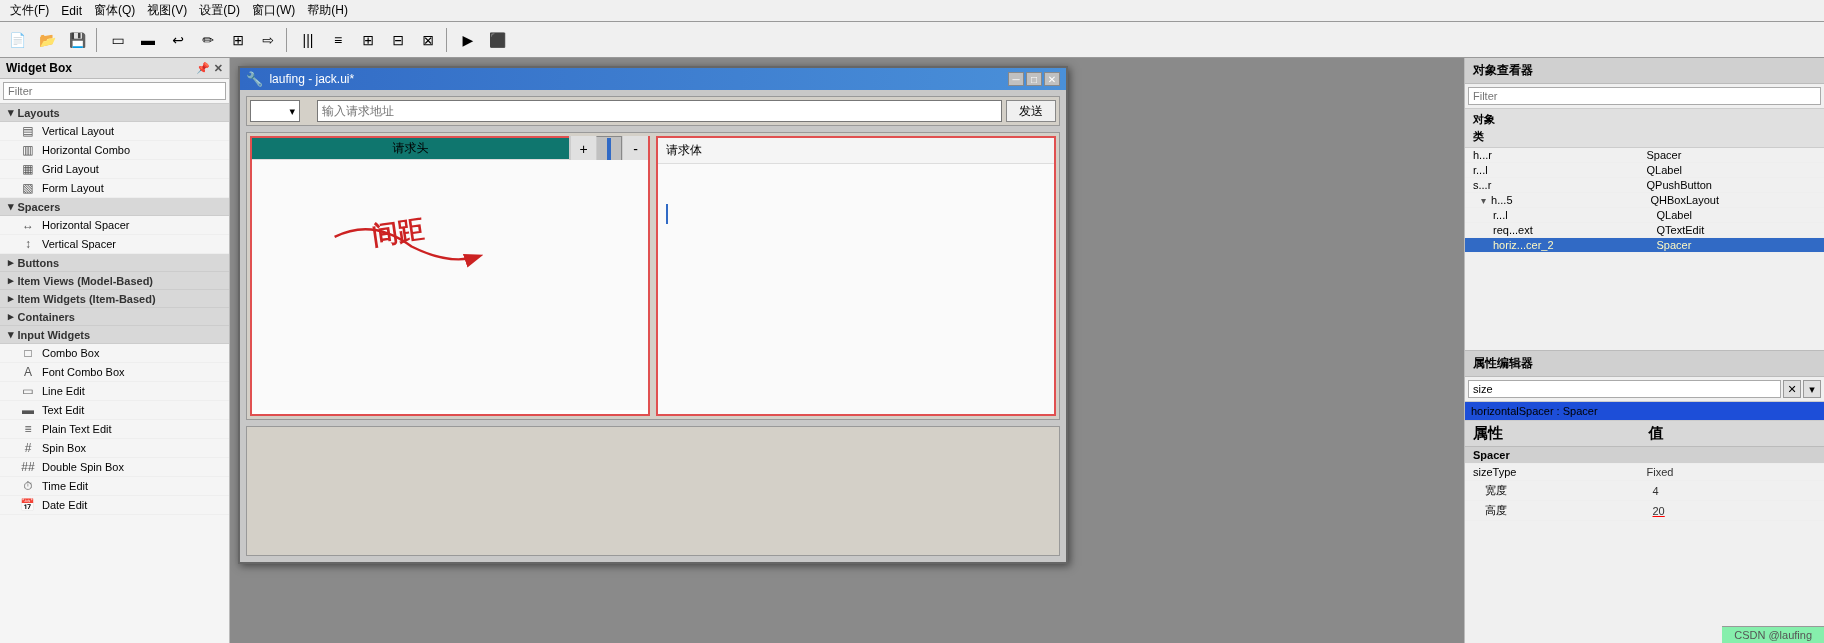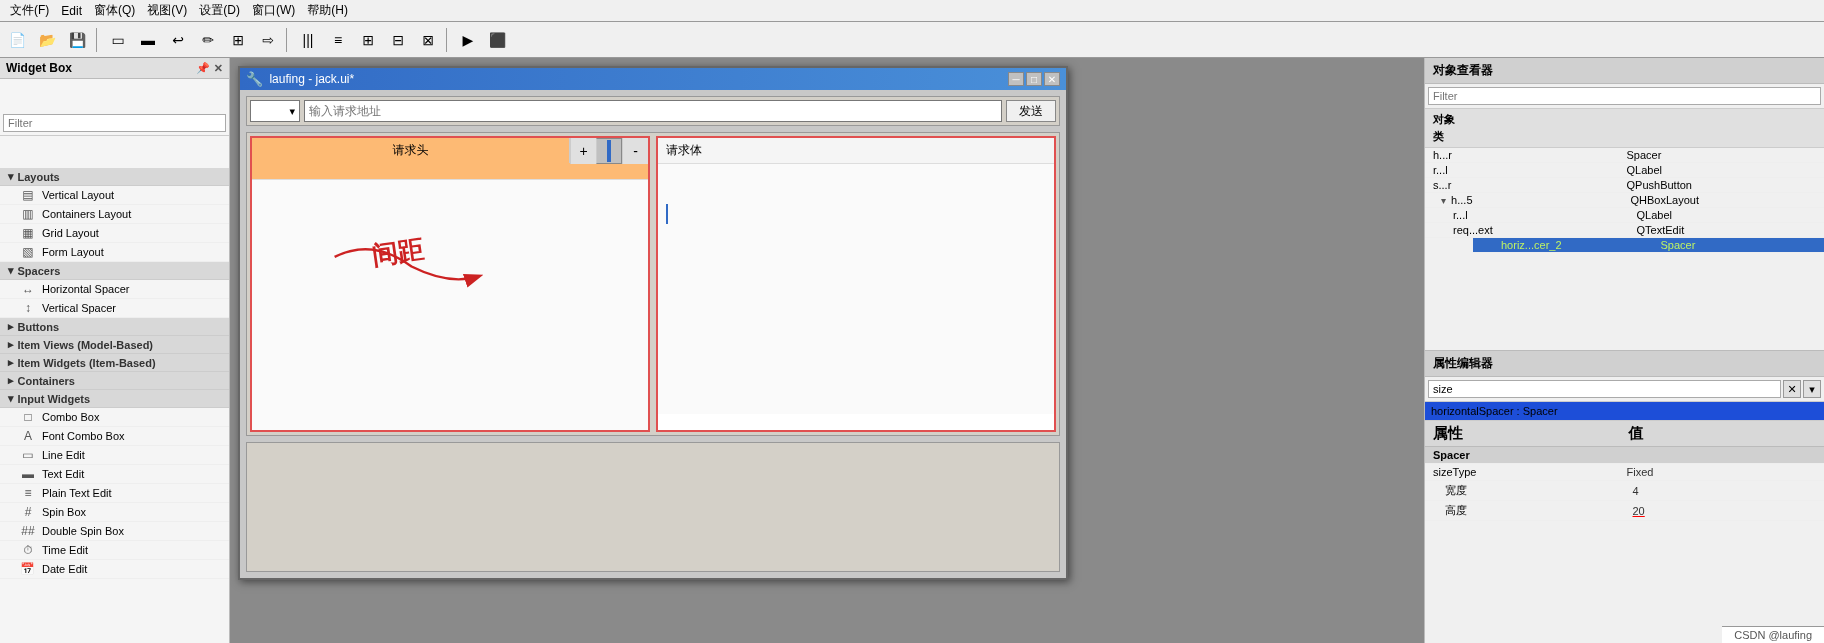--- a/index.html
+++ b/index.html
@@ -47,21 +47,20 @@
     }
 
     
     .widget-box {
       width: 230px;
       background: #f5f5f5;
       border-right: 1px solid #bbb;
       display: flex;
       flex-direction: column;
       flex-shrink: 0;
-      gap: 32px;
     }
     .widget-box-header {
       background: #e0e0e0;
       border-bottom: 1px solid #bbb;
       padding: 3px 6px;
       display: flex;
       justify-content: space-between;
       align-items: center;
       font-weight: bold;
       font-size: 12px;
@@ -172,20 +171,21 @@
       cursor: pointer;
     }
     .url-input {
       flex: 1;
       height: 22px;
       border: 1px solid #777;
       background: white;
       padding: 0 4px;
       font-size: 12px;
       color: #ef4444;
+      margin-left: 13px;
     }
     .url-send-btn {
       height: 22px;
       padding: 0 12px;
       background: #f0f0f0;
       border: 1px solid #888;
       cursor: pointer;
       font-size: 12px;
     }
 
@@ -199,24 +199,24 @@
     }
 
     
     .left-panel {
       width: 400px;
       border: 2px solid #e05050;
       background: white;
     }
     .left-panel-header {
       display: flex;
-      align-items: flex-start;
-      background: #fdba74;
+      align-items: center;
+      background: #0f766e;
       border-bottom: 1px solid #ddd;
-      height: 42px;
+      height: 22px;
     }
     .lph-tab {
       flex: 1;
       text-align: center;
       border-right: 1px solid #ccc;
       padding: 4px;
       font-size: 12px;
       cursor: pointer;
     }
     .lph-btn {
@@ -256,21 +256,21 @@
     
     .bottom-area {
       background: #d4d0c8;
       height: 130px;
       border: 1px solid #999;
       margin-top: 6px;
     }
 
     
     .right-panels {
-      width: 400px;
+      width: 360px;
       display: flex;
       flex-direction: column;
       flex-shrink: 0;
     }
 
     
     .obj-inspector {
       background: #f0f0f0;
       border-left: 1px solid #bbb;
       border-bottom: 1px solid #bbb;
@@ -311,21 +311,21 @@
       font-weight: bold;
       flex: 1;
       padding: 1px 4px;
     }
     .obj-tree-row {
       display: flex;
       padding: 1px 4px;
       border-bottom: 1px solid #eee;
       align-items: center;
     }
-    .obj-tree-row.selected { background: #316ac5; color: #bef264; margin-left: 48px; }
+    .obj-tree-row.selected { background: #316ac5; color: #fef9c3; }
     .obj-tree-name { flex: 1; font-size: 11px; padding-left: 4px; }
     .obj-tree-class { flex: 1; font-size: 11px; }
     .tree-indent { padding-left: 12px; }
     .tree-expand { color: #555; font-size: 10px; margin-right: 2px; cursor: pointer; }
 
     
     .prop-editor {
       background: #f0f0f0;
       border-left: 1px solid #bbb;
       flex: 1;
@@ -369,21 +369,21 @@
       padding: 2px 4px;
       border-bottom: 1px solid #eee;
       align-items: center;
     }
     .prop-row.section { background: #d0d0d0; font-weight: bold; }
     .prop-name { flex: 1; font-size: 11px; padding-left: 4px; }
     .prop-value { flex: 1; font-size: 11px; color: #333; }
     .prop-value.highlighted { background: #ffe0e0; }
 
     .status-bar {
-      background: #ffffff;
+      background: #86efac;
       border-top: 1px solid #999;
       padding: 2px 12px;
       font-size: 11px;
       color: #555;
       text-align: left;
       position: fixed;
       bottom: 0;
       right: 0;
       padding-right: 12px;
     }
@@ -451,21 +451,21 @@
       <div class="wb-section-header">
         <span>▾</span>
         <span>Layouts</span>
       </div>
       <div class="wb-item">
         <span class="wb-item-icon">▤</span>
         <span>Vertical Layout</span>
       </div>
       <div class="wb-item">
         <span class="wb-item-icon">▥</span>
-        <span>Containers Layout</span>
+        <span>Horizontal Combo</span>
       </div>
       <div class="wb-item">
         <span class="wb-item-icon">▦</span>
         <span>Grid Layout</span>
       </div>
       <div class="wb-item">
         <span class="wb-item-icon">▧</span>
         <span>Form Layout</span>
       </div>
 

